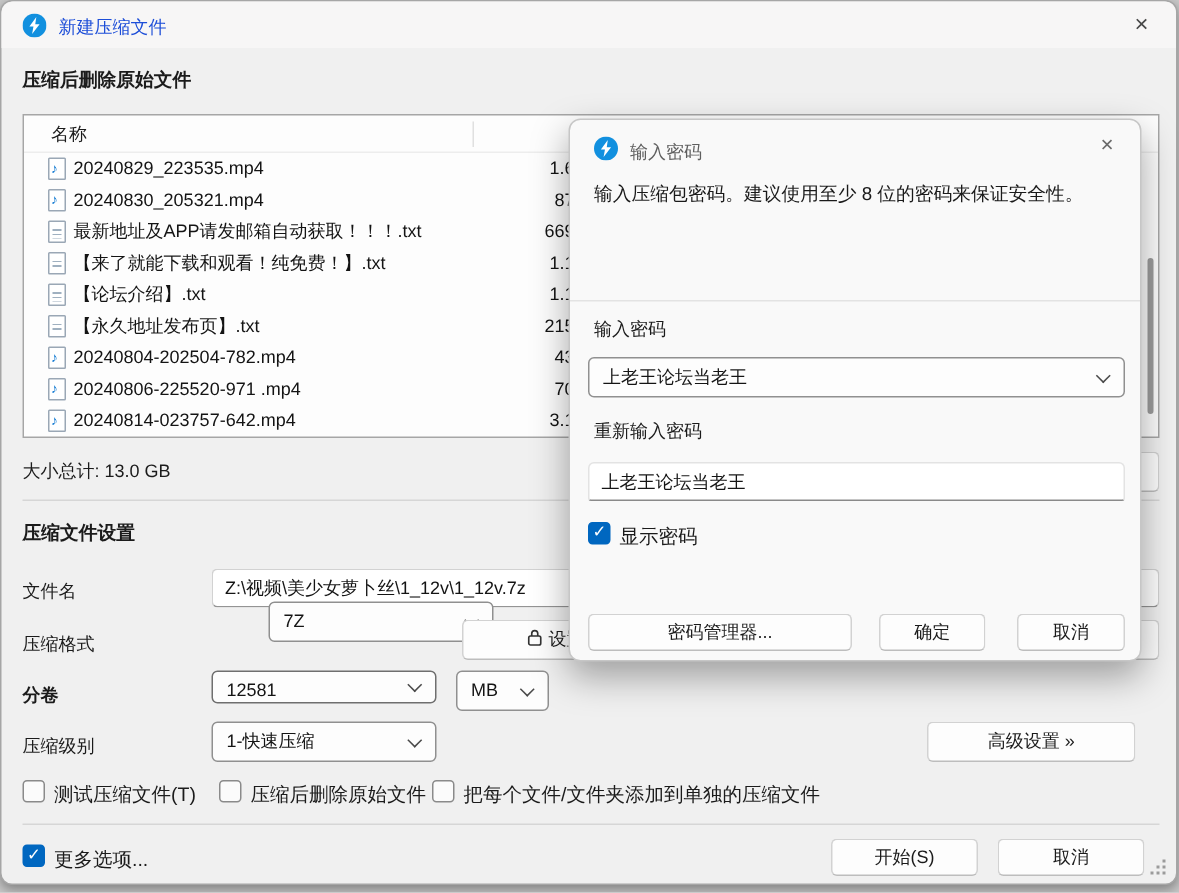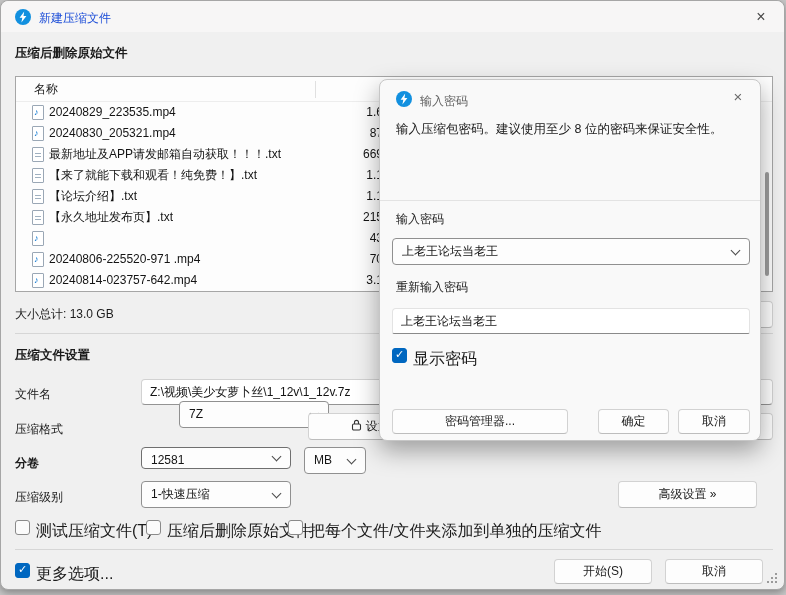--- a/index.html
+++ b/index.html
@@ -44,21 +44,21 @@
   .combo .val{position:absolute;left:9px;top:0;height:100%;line-height:25px;white-space:nowrap;}
   .chev{position:absolute;right:10px;top:50%;width:7px;height:7px;margin-top:-5px;
         border-right:1.4px solid #4a4a4a;border-bottom:1.4px solid #4a4a4a;transform:rotate(45deg);}
   .btn{position:absolute;background:#fdfdfd;border:1px solid #d2d2d2;border-bottom-color:#bdbdbd;
        border-radius:4px;font-size:12px;color:#1b1b1b;text-align:center;}
   .cbrow{position:absolute;height:15px;}
   .cb{position:absolute;left:0;top:0;width:15px;height:15px;background:#fbfbfb;border:1px solid #8a8a8a;
       border-radius:3px;}
   .cb.checked{background:#0067c0;border-color:#0067c0;}
   .cb.checked::after{content:"✓";position:absolute;left:2px;top:-1px;color:#fff;font-size:11px;}
-  .cblabel{position:absolute;left:21px;top:1px;font-size:16px;color:#1b1b1b;white-space:nowrap;}
+  .cblabel{position:absolute;left:21px;top:1px;font-size:13px;color:#1b1b1b;white-space:nowrap;}
   .grip{position:absolute;right:7px;bottom:6px;width:10px;height:10px;}
   .grip::before{content:"";position:absolute;right:0;bottom:0;width:2px;height:2px;background:#9b9b9b;
       box-shadow:-4px 0 #9b9b9b,-8px 0 #9b9b9b,0 -4px #9b9b9b,-4px -4px #9b9b9b,0 -8px #9b9b9b;}
 
   
   .dialog{position:absolute;left:378px;top:78px;width:382px;height:362px;background:#f9f9f9;
           border:1px solid #c6c6c6;border-radius:8px;box-shadow:0 10px 24px rgba(0,0,0,.34);z-index:20;}
   .dlg-icon{position:absolute;left:16px;top:11px;width:16px;height:16px;}
   .dlg-title{position:absolute;left:40px;top:13px;font-size:12px;color:#5f5f5f;}
   .dlg-close{position:absolute;right:8px;top:4px;width:28px;height:26px;text-align:center;line-height:26px;
@@ -127,20 +127,21 @@
   </div>
 
   <div class="file-row" style="top: 130px;">
     <span class="ficon txt"></span>
     <span class="fname">【永久地址发布页】.txt</span>
     <span class="fsize">215</span>
   </div>
 
   <div class="file-row" style="top: 151px;">
     <span class="ficon mp4"></span>
+    <span class="fname">20240804-202504-782.mp4</span>
     <span class="fsize">43</span>
   </div>
 
   <div class="file-row" style="top: 172px;">
     <span class="ficon mp4"></span>
     <span class="fname">20240806-225520-971 .mp4</span>
     <span class="fsize">70</span>
   </div>
 
   <div class="file-row" style="top: 193px;">
@@ -238,18 +239,18 @@
 
       <div class="dlg-label" style="top:199px;">重新输入密码</div>
       <div class="textinput dlg-input">上老王论坛当老王</div>
 
       <div class="cbrow" style="left:12px;top:268px;">
         <span class="cb checked"></span>
         <span class="cblabel">显示密码</span>
       </div>
 
       <div class="btn dlg-btn" style="left:12px;width:176px;">密码管理器...</div>
-      <div class="btn dlg-btn" style="left:218px;width:71px;">确定</div>
+      <div class="btn dlg-btn" style="left:206px;width:71px;">确定</div>
       <div class="btn dlg-btn" style="left:298px;width:72px;">取消</div>
     </div>
 
   </div>
 </div>
 
 </body></html>

